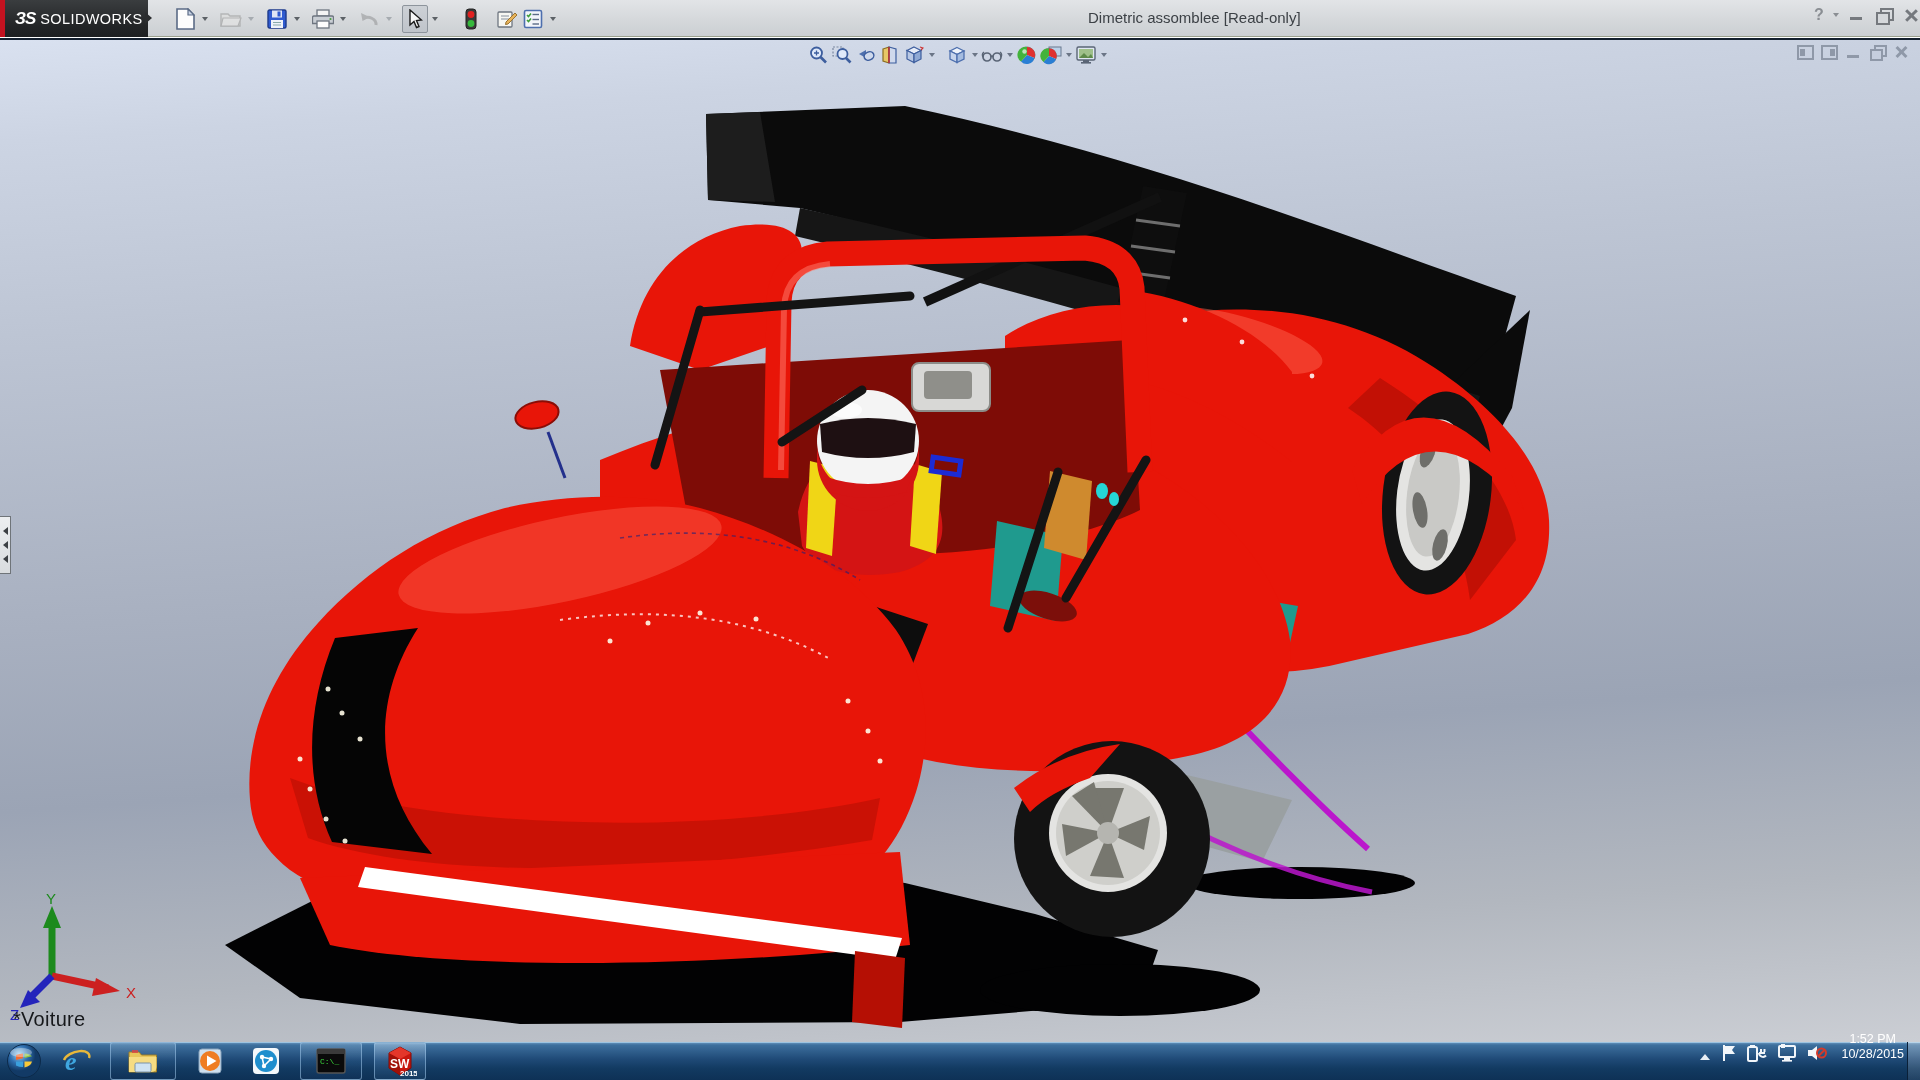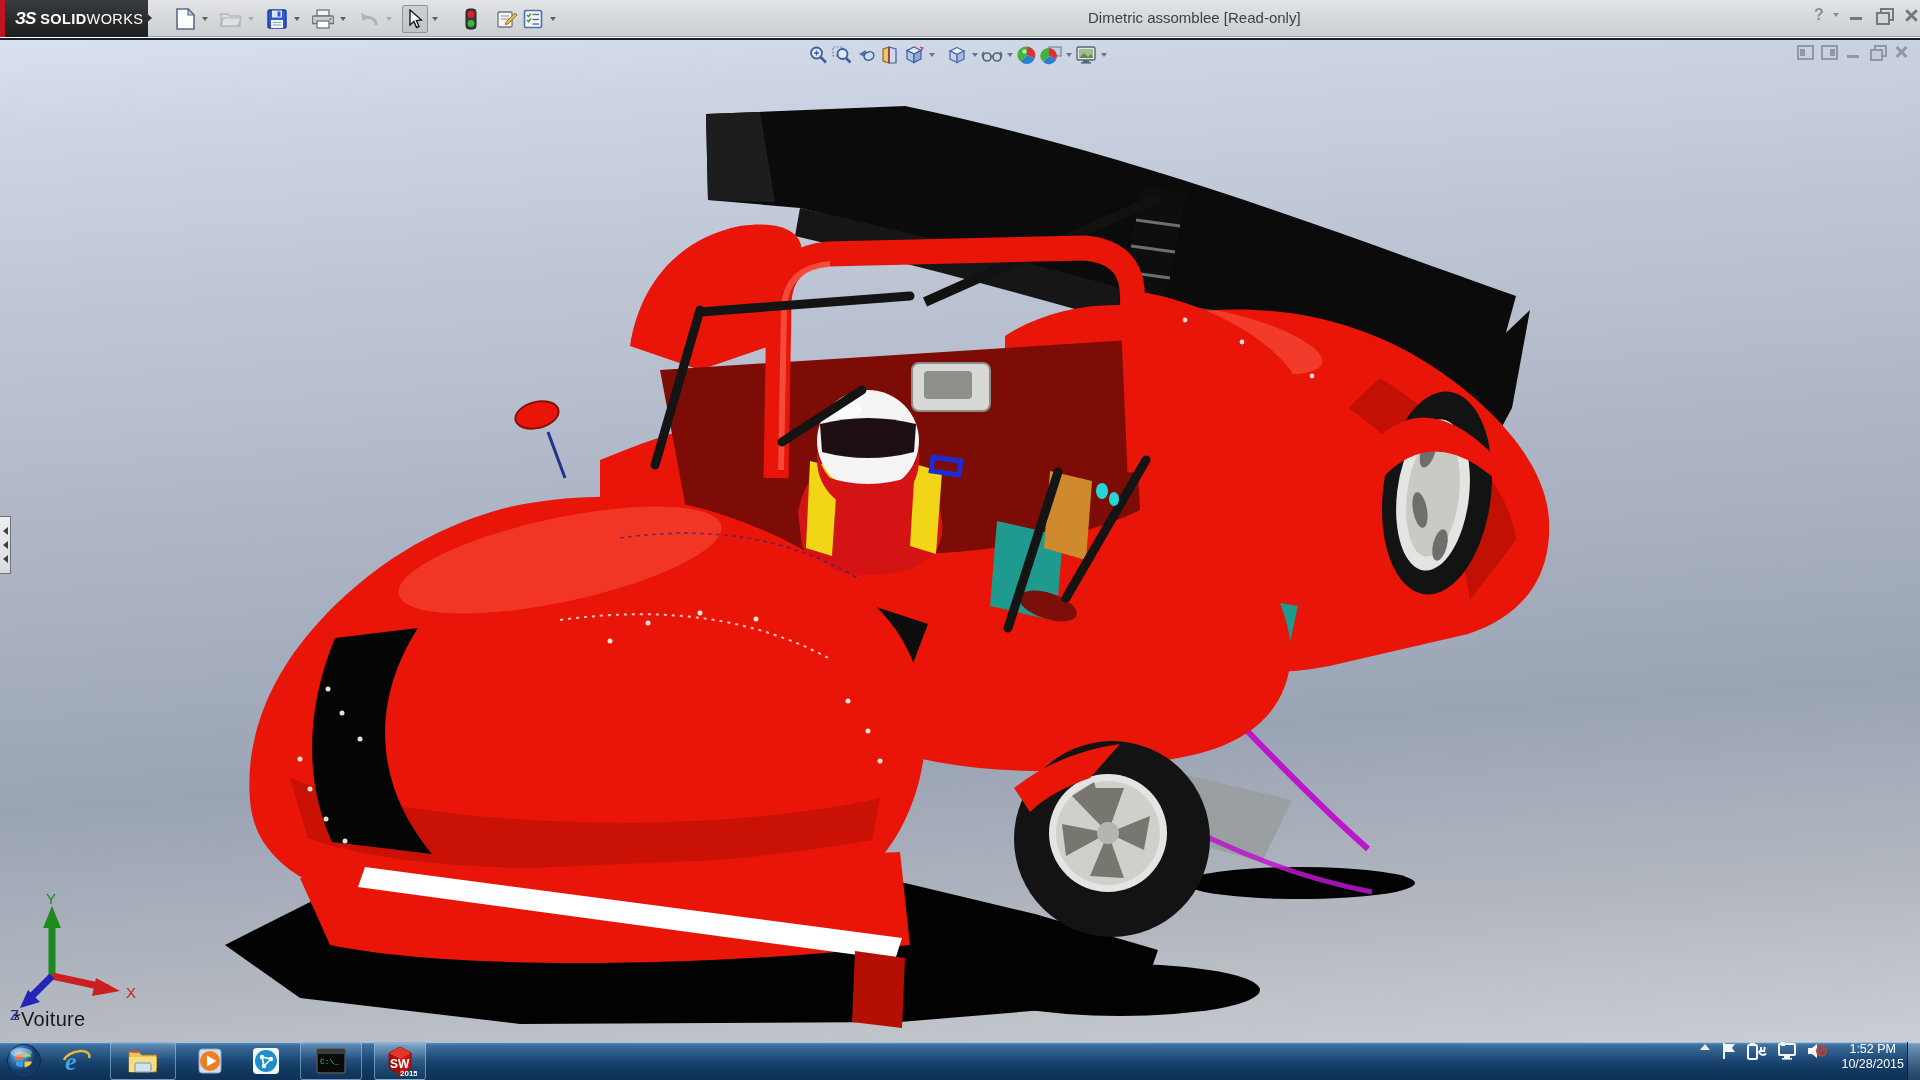--- a/index.html
+++ b/index.html
@@ -9,21 +9,21 @@
   
   .titlebar { position:absolute; left:0; top:0; width:1920px; height:37px;
     background:linear-gradient(#e2e4e7,#d5d8db 55%,#cbcfd3);
     border-bottom:1px solid #9aa08e; z-index:30; }
   .logo-block { position:absolute; left:0; top:0; width:148px; height:37px;
     background:linear-gradient(#3a3d3f,#232527 70%,#1d1f21);
     border-left:5px solid var(--brand_red); display:flex; align-items:center;
     padding-left:10px; color:#fff; }
   .logo-glyph { font-style:italic; font-weight:bold; font-size:17px; margin-right:5px; letter-spacing:-1px; }
   .logo-text { font-size:14.5px; letter-spacing:.4px; }
-  .logo-text b { font-weight:bold; }
+  .logo-text b { font-weight:normal; }
   .flyout-arrow { position:absolute; left:145px; top:12px; width:0; height:0;
     border-left:7px solid #2a2c2e; border-top:6px solid transparent; border-bottom:6px solid transparent; cursor:pointer; }
   .tb-row { position:absolute; left:172px; top:3px; display:flex; align-items:center; height:31px; }
   .tb-btn { width:26px; height:28px; display:flex; align-items:center; justify-content:center; border:1px solid transparent; }
   .tb-btn.pressed { background:linear-gradient(#cdd1d6,#bfc4ca); border:1px solid #8d949c; border-radius:2px; }
   .tb-caret { width:14px; height:28px; display:flex; align-items:center; justify-content:center; margin-right:6px; }
   .tb-caret:after { content:""; border-top:4px solid #5c6166; border-left:3.5px solid transparent; border-right:3.5px solid transparent; }
   .tb-caret.dim:after { border-top-color:#a6abb0; }
   .disabled { opacity:.45; filter:grayscale(90%); }
   .tb-gap { width:10px; }
@@ -72,21 +72,21 @@
 
   
   .taskbar { position:absolute; left:0; top:1042px; width:1920px; height:38px;
     background:linear-gradient(#6f9dc4 0%,#3d6f9d 8%,#1f4a77 45%,#123a61 70%,#0e3156 100%);
     box-shadow:inset 0 1px 0 #9cc3e0; display:flex; align-items:center; z-index:40; }
   .tb-app { height:38px; display:flex; align-items:center; justify-content:center; cursor:pointer; }
   .tb-app.framed { border:1px solid rgba(160,200,235,.55); border-radius:3px; margin:0 6px;
     background:linear-gradient(rgba(190,220,245,.25),rgba(60,110,160,.15) 50%,rgba(20,50,90,.25)); }
   .tb-app.active { background:linear-gradient(rgba(210,235,255,.45),rgba(90,140,190,.30) 50%,rgba(30,70,110,.40)); }
   .start-btn { width:48px; }
-  .tray { position:absolute; right:16px; top:0; height:20px; display:flex; align-items:flex-start; gap:10px; }
+  .tray { position:absolute; right:16px; top:0; height:20px; display:flex; align-items:flex-end; gap:10px; }
   .tray-ico { color:#f2f6fa; font-size:13px; display:flex; align-items:center; cursor:pointer; }
   .clock { text-align:center; color:#fff; font-size:12.5px; line-height:15px; cursor:default; padding-left:4px; }
   .show-desktop { position:absolute; right:0; top:0; width:13px; height:38px;
     border-left:1px solid #0a2038; background:linear-gradient(rgba(255,255,255,.28),rgba(255,255,255,.08)); cursor:pointer; }
 </style>
 </head>
 <body>
 
 <div class="titlebar">
   <div class="logo-block">

